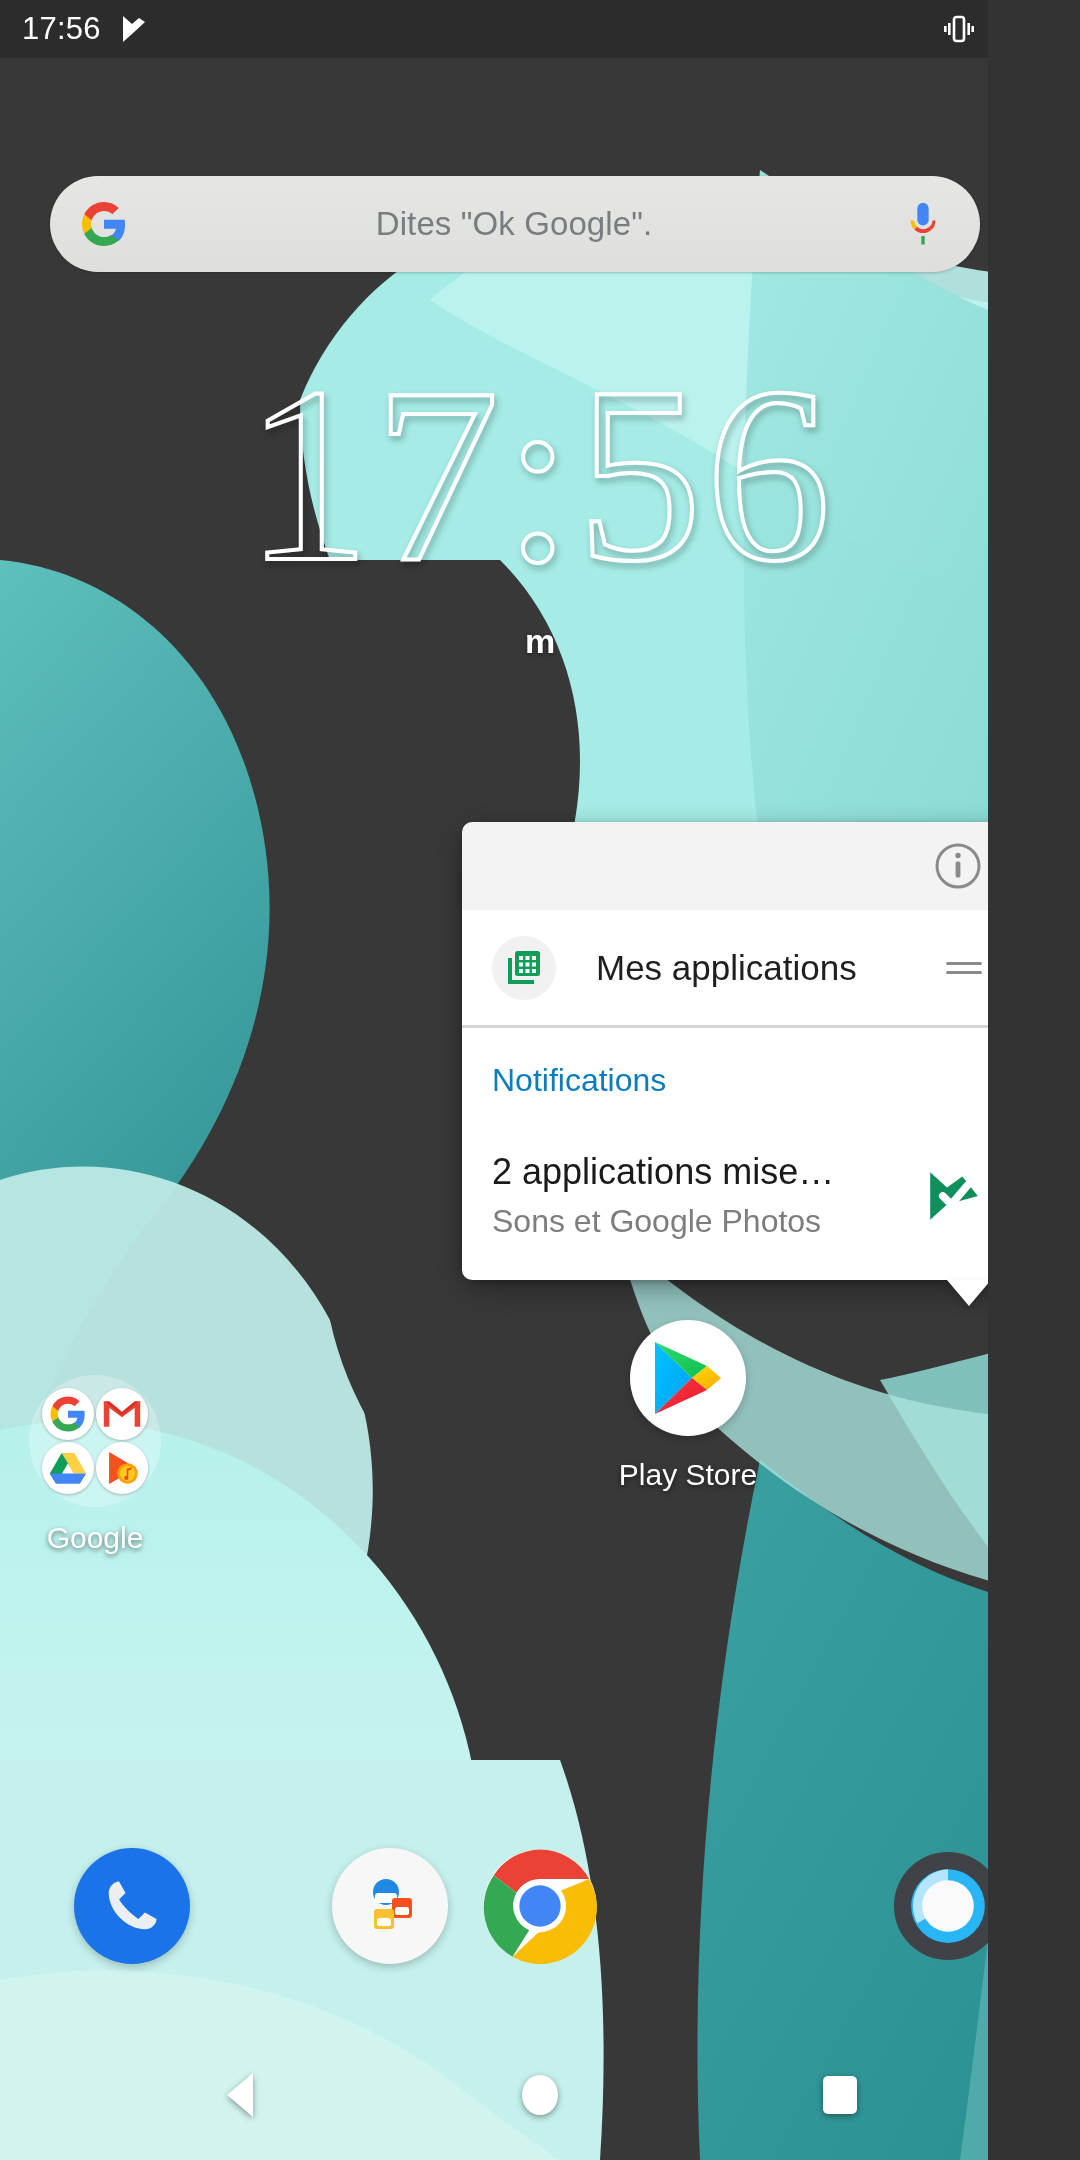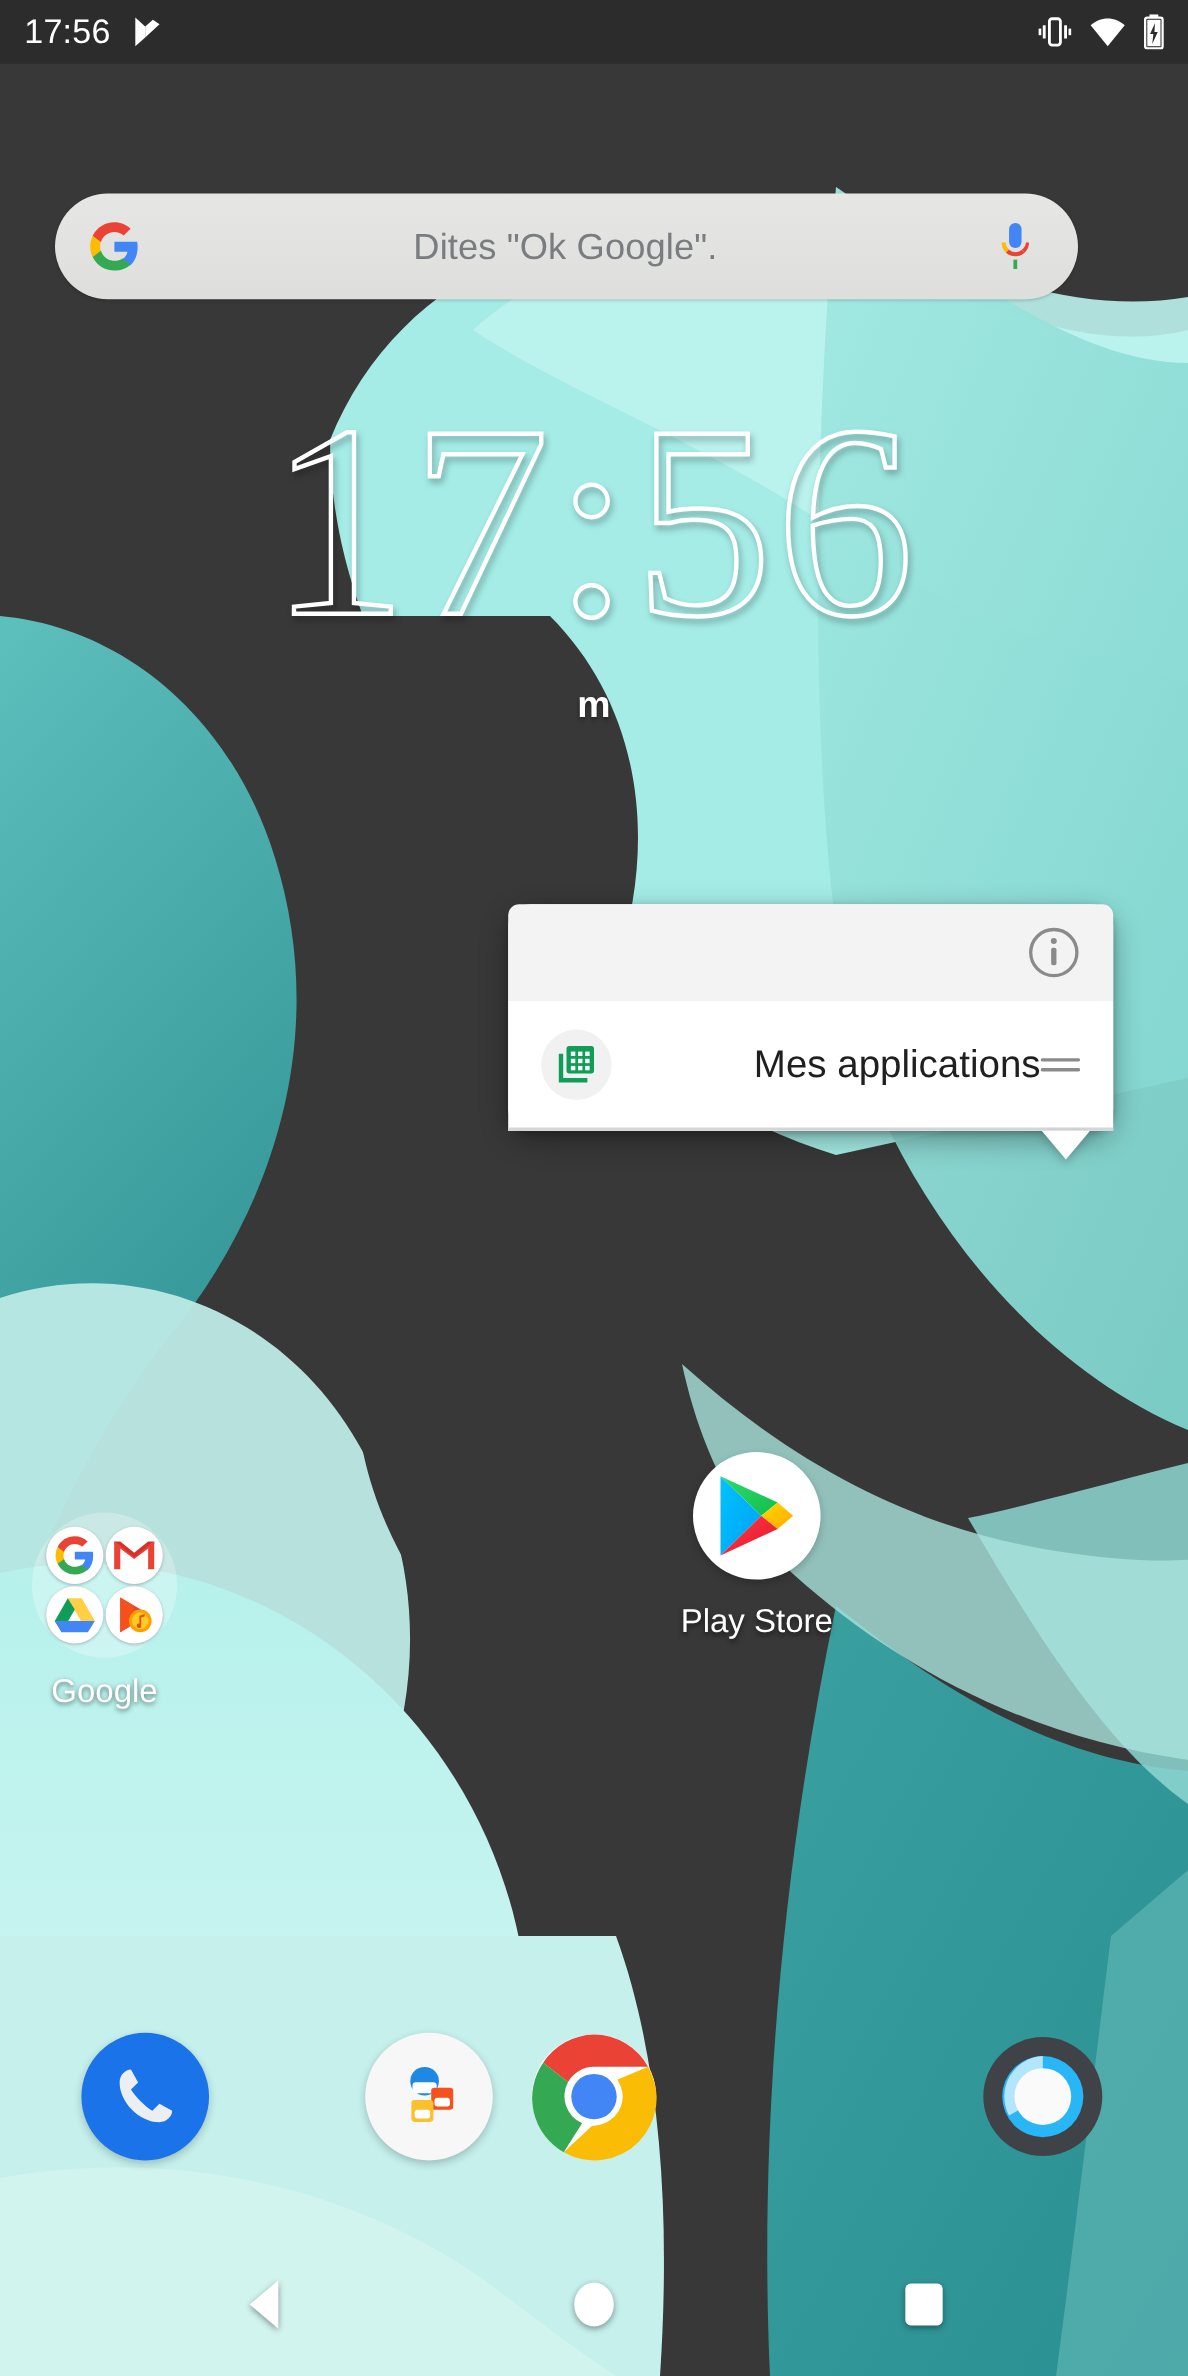--- a/index.html
+++ b/index.html
@@ -1,21 +1,21 @@
 <!DOCTYPE html>
 <html><head>
 <meta charset="utf-8">
 <style>
   * { margin:0; padding:0; box-sizing:border-box; }
   html, body {
     width:1080px; height:2160px;
     font-family:"Liberation Sans", sans-serif;
     overflow:hidden; background:#333;
   }
-  #screen { position:relative; width:1080px; height:2160px; overflow:hidden; }
+  #screen { position:relative; width:988px; height:2160px; overflow:hidden; }
 
   
   .wallpaper { position:absolute; inset:0; background:#383838; overflow:hidden; }
   .wp-svg { position:absolute; inset:0; width:1080px; height:2160px; display:block; }
 
   
   .status-bar {
     position:absolute; top:0; left:0; width:1080px; height:58px;
     background:#2c2c2c; display:flex; align-items:center;
     padding:0 22px; z-index:50;
@@ -57,21 +57,20 @@
   .clock-date {
     margin-top:22px; font-size:34px; font-weight:bold; color:#ffffff;
     text-shadow:0 2px 4px rgba(0,0,0,.45);
   }
 
   
   .popup {
     position:absolute; left:462px; top:822px; width:550px;
     background:#ffffff; border-radius:20px; z-index:60;
     box-shadow:0 8px 26px rgba(0,0,0,0.33), 0 2px 6px rgba(0,0,0,0.22);
-    text-align:right;
   }
   .popup-header {
     height:88px; background:#f3f3f3;
     border-radius:10px 10px 0 0;
     display:flex; align-items:center; justify-content:flex-end;
     padding-right:30px;
   }
   .info-icon { width:48px; height:48px; }
   .popup-shortcut-row {
     height:118px; display:flex; align-items:center;
@@ -382,20 +381,34 @@
           </g>
         </svg>
       </div>
       <div class="shortcut-label">Mes applications</div>
       <svg class="drag-handle" viewBox="0 0 36 22">
         <rect x="0" y="5" width="36" height="3" rx="1.5" fill="#8a8a8a"></rect>
         <rect x="0" y="14" width="36" height="3" rx="1.5" fill="#8a8a8a"></rect>
       </svg>
     </div>
 
+    <div class="popup-notif-section">
+      <div class="notif-title">Notifications</div>
+      <div class="notif-row">
+        <div class="notif-texts">
+          <div class="notif-main">2 applications mise…</div>
+          <div class="notif-sub">Sons et Google Photos</div>
+        </div>
+        <svg class="notif-icon" viewBox="0 0 40 40">
+          <path d="M3,3 L3,37 L15,26 L15,14 Z" fill="#0e8f5d"></path>
+          <path d="M15,14 L15,26 L37,20 L26,6 Z" fill="#0e8f5d"></path>
+          <path d="M12,20 L18,26 L30,12" fill="none" stroke="#ffffff" stroke-width="5.5" stroke-linecap="round" stroke-linejoin="round"></path>
+        </svg>
+      </div>
+    </div>
 
     <div class="popup-tail" style="top:100%;"></div>
   </div>
 
   <div class="dock">
     <div class="dock-cell" style="left:42px; top:0;">
       <div class="dock-icon-wrap">
         <div class="circle-icon" style="background:#1a73e8;">
           <svg width="62" height="62" viewBox="0 0 48 48">
             <path d="M14,5 C10,5 6,9 6,14 C6,28 20,42 34,42 C39,42 43,38 43,34

